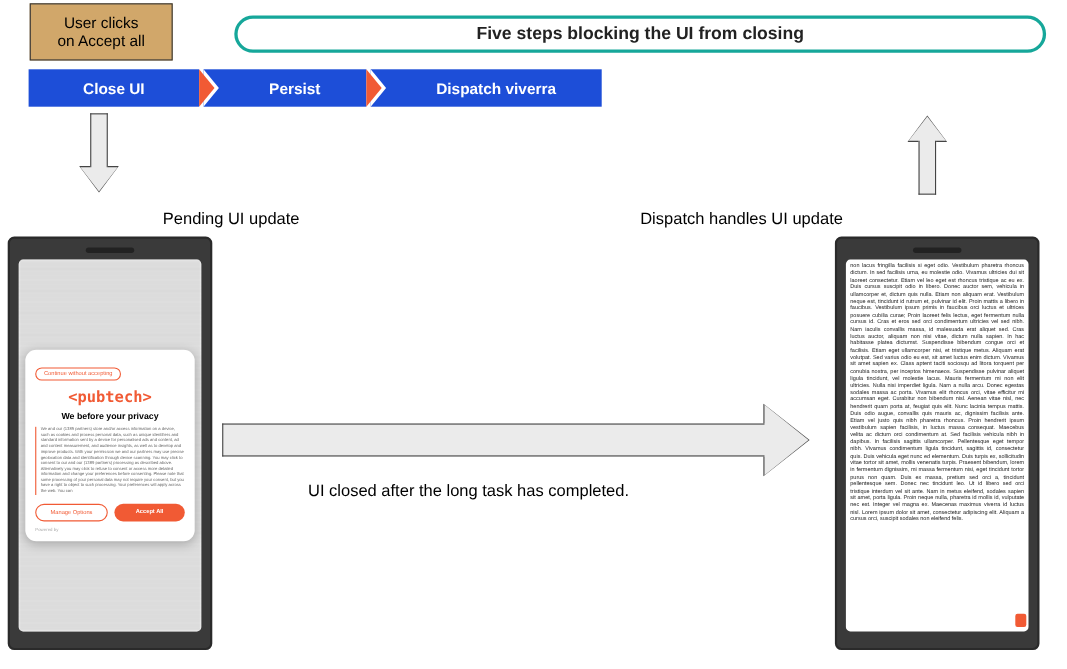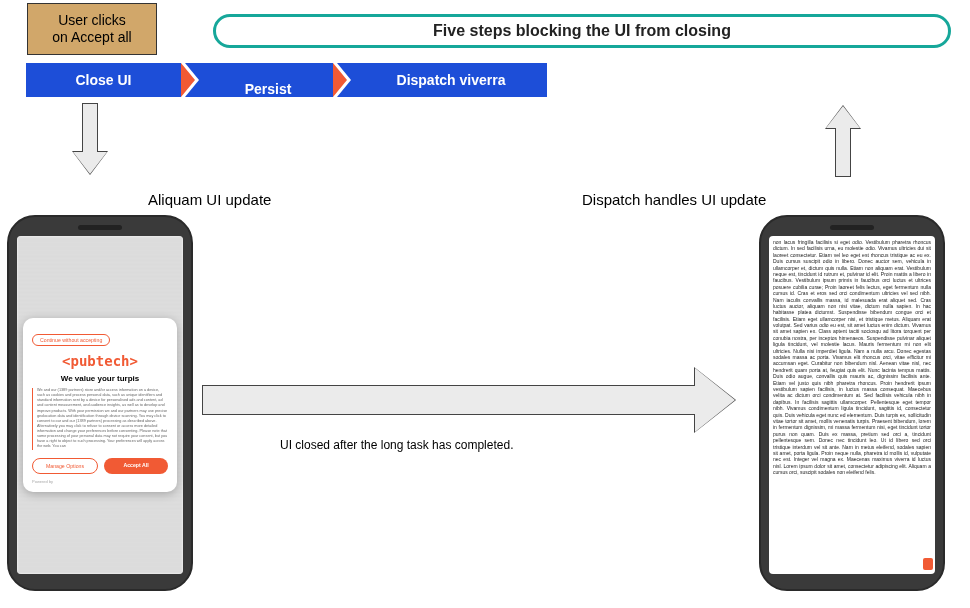--- a/index.html
+++ b/index.html
@@ -63,21 +63,21 @@
     left: 0; top: 0;
     border-top: 17px solid transparent;
     border-bottom: 17px solid transparent;
     border-left: 14px solid #fff;
     z-index: 1;
   }
   .chev.notfirst { padding-left: 18px; }
   .c1 { width: 155px; }
   .c2 { width: 178px; }
   .c3 { width: 180px; }
-  .c4 { width: 148px; align-items: flex-end; }
+  .c4 { width: 148px; }
   .c5 { width: 210px; }
   .c5::after { display: none; }
 
   
   .arrow-down-1 {
     position: absolute;
     left: 73px; top: 103px;
     width: 34px; height: 74px;
   }
   .arrow-down-1 .shaft {
@@ -174,29 +174,29 @@
     font-size: 15px;
   }
   .label-browser {
     position: absolute;
     left: 582px; top: 191px;
     font-size: 15px;
   }
   .label-closed {
     position: absolute;
     left: 280px; top: 438px;
-    font-size: 12px;
+    font-size: 15px;
   }
 
   
   .phone {
     position: absolute;
     width: 186px; height: 376px;
     background: #3a3a3a;
-    border-radius: 28px;
+    border-radius: 6px;
     border: 2px solid #2a2a2a;
     padding: 16px 8px 20px 8px;
   }
   .phone .speaker {
     width: 44px; height: 5px; background: #222; border-radius: 3px;
     margin: -8px auto 6px auto;
   }
   .phone .screen {
     width: 100%; height: 338px;
     background: #fff;
@@ -309,34 +309,34 @@
   <div class="head-border"></div>
     <div class="shaft"></div>
     <div class="head"></div>
 </div>
 <div class="arrow-right-big">
   <div class="head-border"></div>
     <div class="shaft"></div>
     <div class="head"></div>
 </div>
 
-<div class="label-pending">Aliquam UI update</div>
+<div class="label-pending">Pending UI update</div>
 <div class="label-browser">Dispatch handles UI update</div>
 <div class="label-closed">UI closed after the long task has completed.</div>
 
 <div class="phone phone1">
   <div class="speaker"></div>
   <div class="screen">
     <div class="blurbg"></div>
     <div class="dialog-card">
       <div class="cwa">Continue without accepting</div>
       <div class="logo">
         <span class="b">&lt;</span><span>pubtech</span><span class="b">&gt;</span>
       </div>
-      <div class="vp">We value your turpis</div>
+      <div class="vp">We before your privacy</div>
       <div class="fine">We and our (1389 partners) store and/or access information on a device, such as cookies and process personal data, such as unique identifiers and standard information sent by a device for personalised ads and content, ad and content measurement, and audience insights, as well as to develop and improve products. With your permission we and our partners may use precise geolocation data and identification through device scanning. You may click to consent to our and our (1389 partners) processing as described above. Alternatively you may click to refuse to consent or access more detailed information and change your preferences before consenting. Please note that some processing of your personal data may not require your consent, but you have a right to object to such processing. Your preferences will apply across the web. You can</div>
       <div class="btnrow">
         <div class="btn-outline">Manage Options</div>
         <div class="btn-solid">Accept All</div>
       </div>
       <div class="powered">Powered by</div>
     </div>
   </div>
 </div>
 

